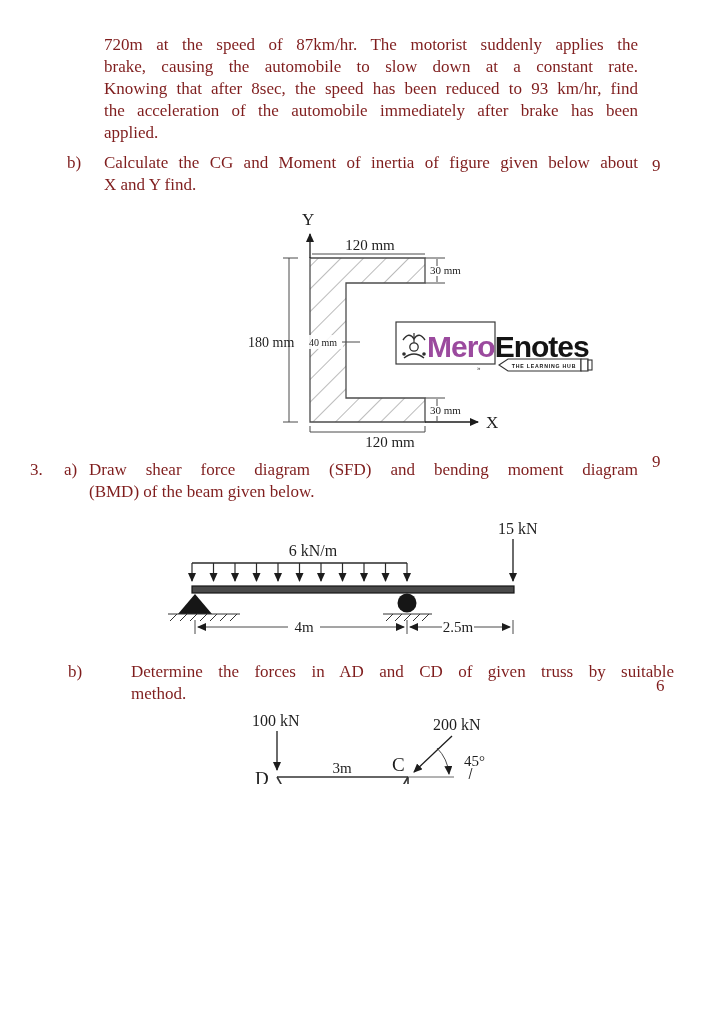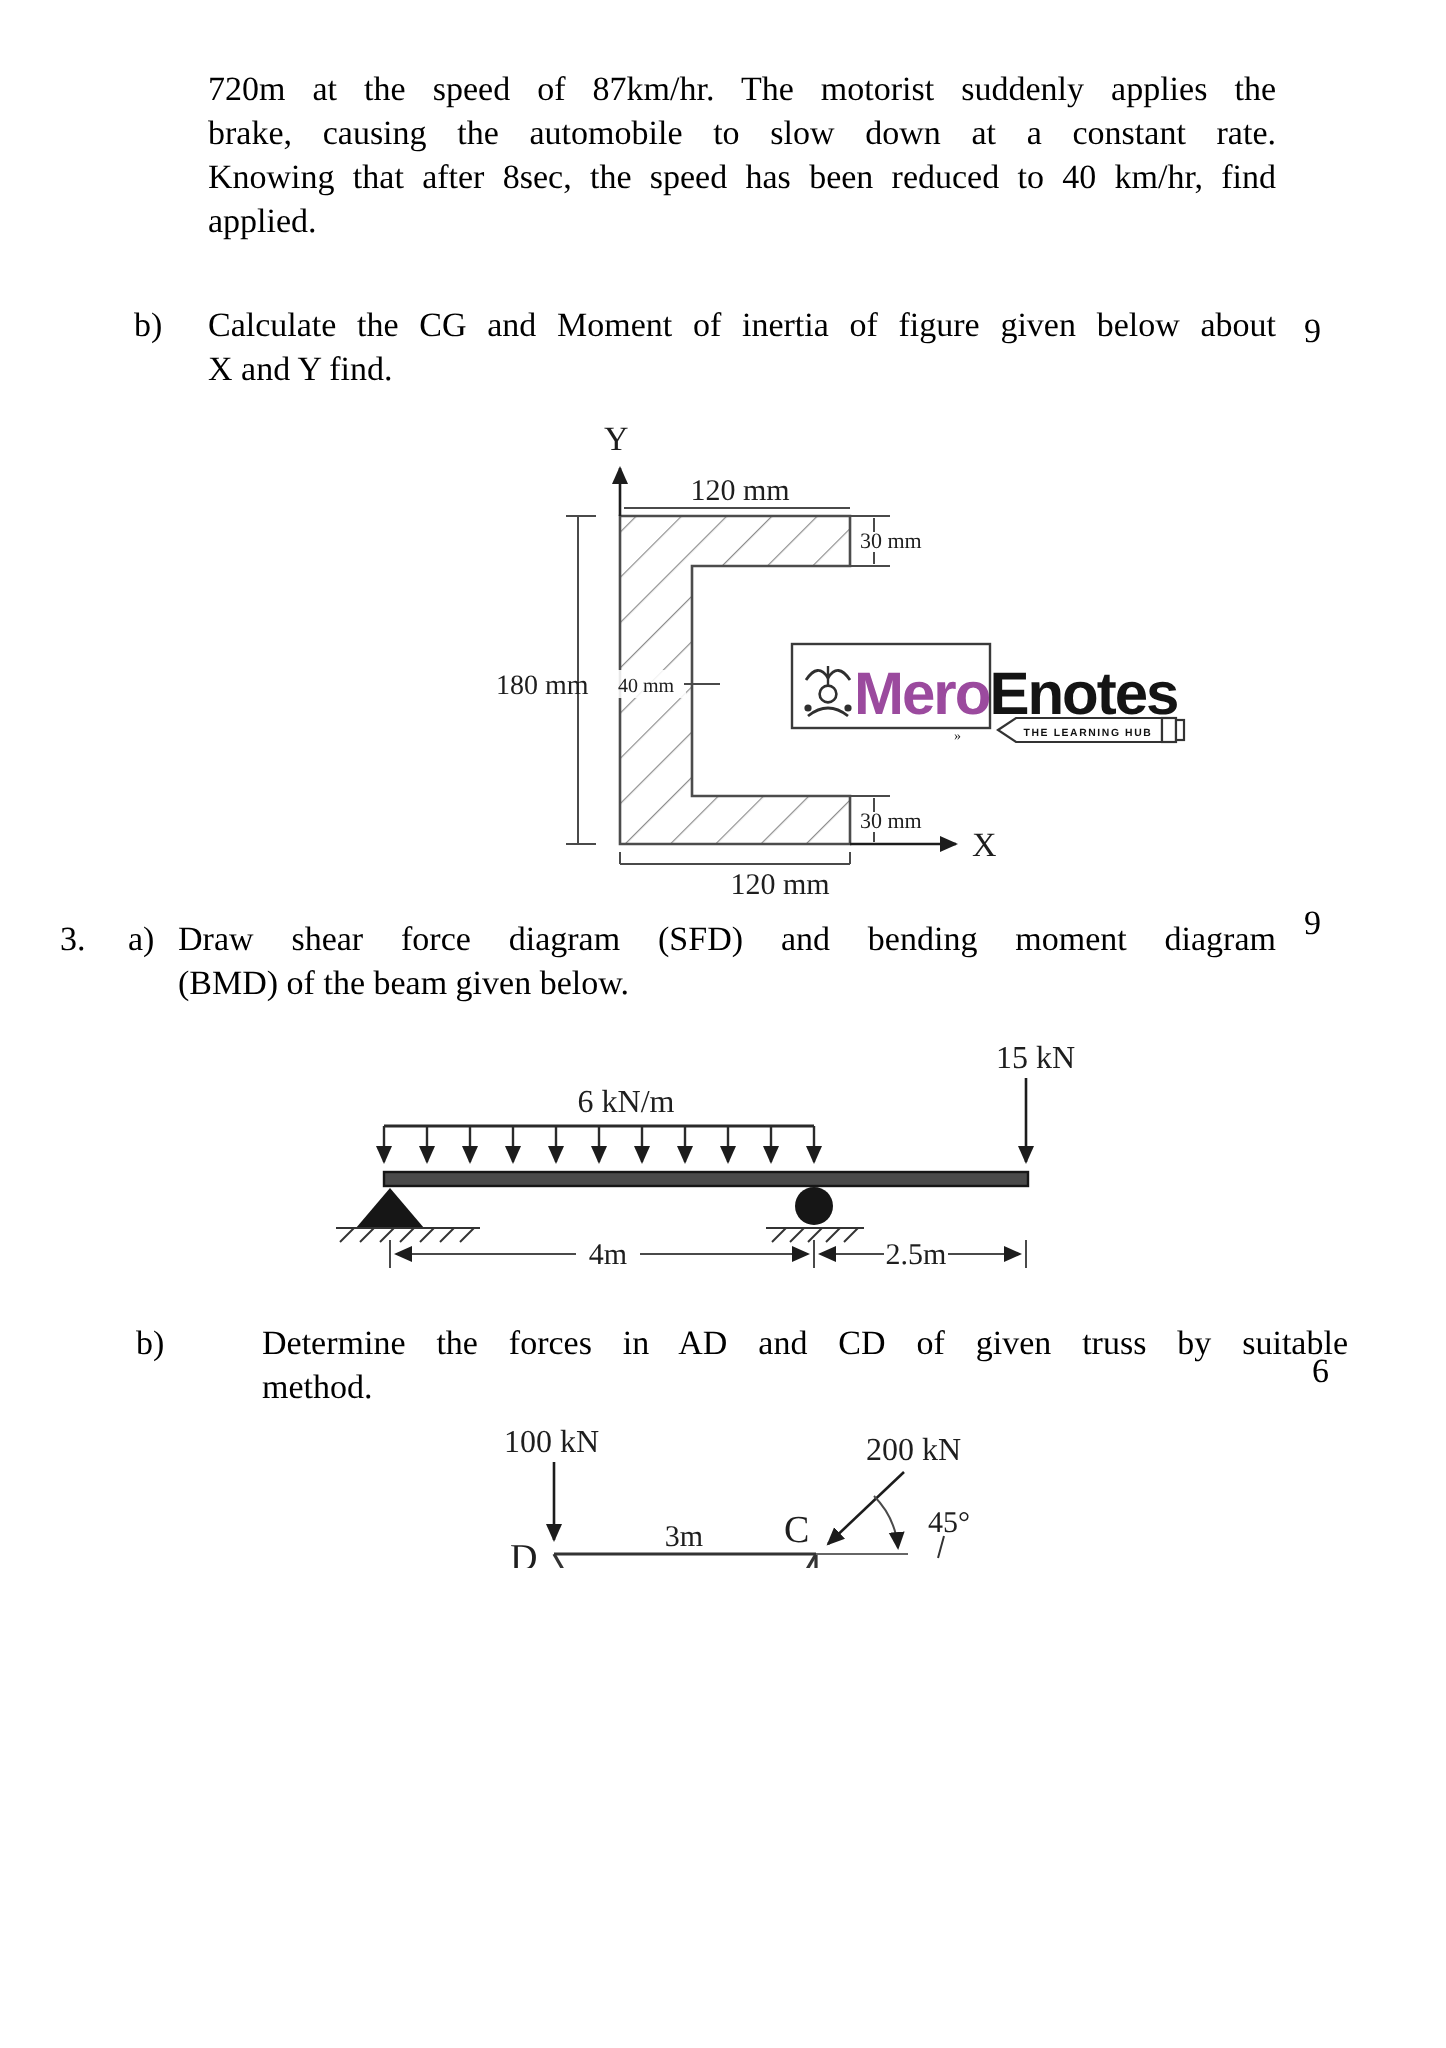--- a/index.html
+++ b/index.html
@@ -1,17 +1,17 @@
 <!DOCTYPE html>
 <html><head>
 <meta charset="utf-8">
 <style>
   html,body{margin:0;padding:0;background:#ffffff;}
   .page{position:relative;width:723px;height:784px;background:#ffffff;
-        font-family:"Liberation Serif",serif;color:#000000;overflow:hidden;}
+        font-family:"Liberation Serif",serif;color:#7f1d1d;overflow:hidden;}
   .col{position:absolute;font-size:17px;line-height:22px;}
   .jl{text-align:justify;text-align-last:justify;}
   .lab{position:absolute;font-size:17px;line-height:22px;}
   .marks{position:absolute;font-size:17px;}
   .footer{position:absolute;left:0;top:941px;width:723px;text-align:center;font-size:18px;}
   svg{position:absolute;overflow:visible;font-family:"Liberation Serif",serif;}
   svg text{fill:#1e1e1e;}
   .mline{stroke:#333;stroke-width:1.6;fill:none;}
   .dim{stroke:#4a4a4a;stroke-width:1;fill:none;}
   .force{stroke:#1c1c1c;stroke-width:1.3;fill:none;}
@@ -20,21 +20,22 @@
   .tagline{font-family:"Liberation Sans",sans-serif;font-weight:bold;font-size:5.2px;letter-spacing:.8px;fill:#111;}
 </style>
 </head>
 <body>
 
 <div class="page">
 
   <div class="col" style="left:104px;top:34px;width:534px;">
     <div class="jl">720m at the speed of 87km/hr. The motorist suddenly applies the</div>
     <div class="jl">brake, causing the automobile to slow down at a constant rate.</div>
-    <div class="jl">Knowing that after 8sec, the speed has been reduced to 40 km/hr, find</div>
+    <div class="jl">Knowing that after 8sec, the speed has been reduced to 93 km/hr, find</div>
+    <div class="jl">the acceleration of the automobile immediately after brake has been</div>
     <div>applied.</div>
   </div>
 
   <div class="lab" style="left:67px;top:152px;">b)</div>
   <div class="col" style="left:104px;top:152px;width:534px;">
     <div class="jl">Calculate the CG and Moment of inertia of figure given below about</div>
     <div>X and Y find.</div>
   </div>
   <div class="marks" style="left:652px;top:156px;">9</div>
 

